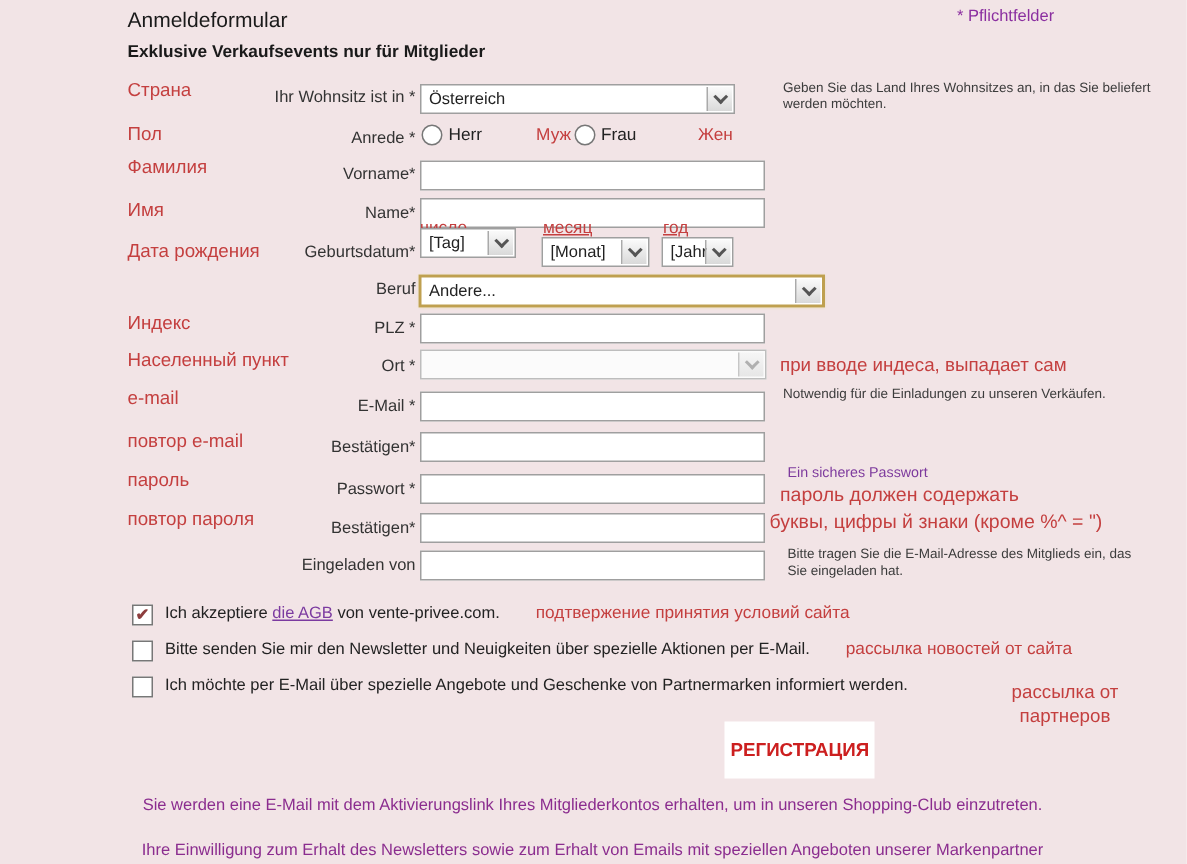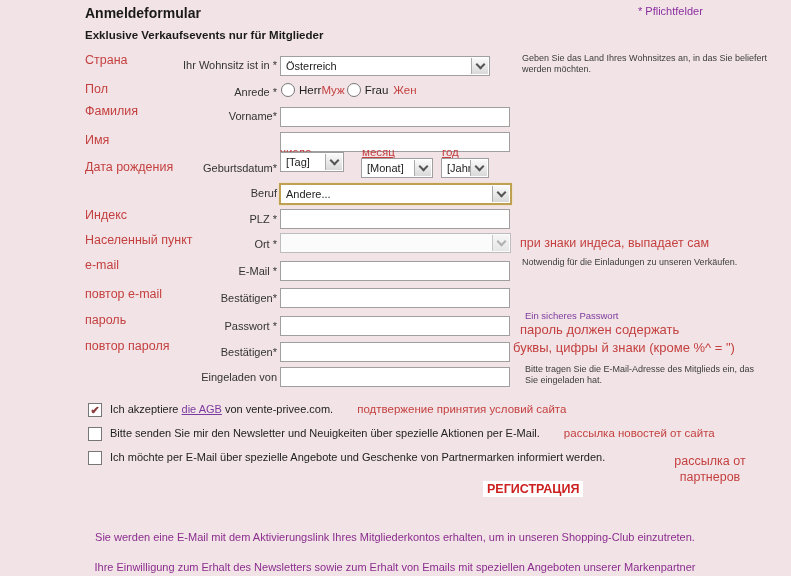--- a/index.html
+++ b/index.html
@@ -1,21 +1,21 @@
 <!DOCTYPE html>
 <html><head>
 <meta charset="utf-8">
 <style>
   html,body{margin:0;padding:0;}
   body{font-family:"Liberation Sans",sans-serif;}
   .page{
     position:relative;width:791px;height:576px;
     background:#f2e4e6;overflow:hidden;
   }
-  .title{position:absolute;left:85px;top:5px;font-size:14px;font-weight:bold;color:#1a1a1a;}
+  .title{position:absolute;left:85px;top:5px;font-size:14px;font-weight:normal;color:#1a1a1a;}
   .required-note{position:absolute;left:638px;top:5px;font-size:11px;color:#8b2fa0;}
   .subtitle{position:absolute;left:85px;top:29px;font-size:11.5px;font-weight:bold;color:#1a1a1a;}
 
   .ru-label{position:absolute;left:85px;font-size:12.5px;color:#c43f3f;}
   .de-label{position:absolute;left:100px;width:177px;text-align:right;font-size:11px;color:#333;}
   .help{position:absolute;left:522px;width:250px;font-size:9px;line-height:11px;color:#3c3c3c;}
   .help-purple{position:absolute;left:525px;font-size:9.5px;color:#7d3a9d;}
   .ru-note{position:absolute;font-size:12.5px;color:#c43f3f;}
 
   .tinput{position:absolute;left:280px;width:222px;height:14px;border:1px solid #9f9f9f;
@@ -29,33 +29,33 @@
     transform:rotate(45deg);margin-top:-3px;}
   .select.focused{border:2px solid #bfa050;box-shadow:0 0 2px #e8dcae;}
   .select.disabled{background:#fbfbfb;border-color:#bdbdbd;}
   .select.disabled .sel-btn{background:linear-gradient(#f6f6f6,#e6e6e6);border-left-color:#c6c6c6;}
   .select.disabled .chev{border-color:#b0b0b0;}
 
   .date-lbl{position:absolute;top:146px;font-size:11.5px;color:#c43f3f;text-decoration:underline;}
 
   .radio-row{position:absolute;left:281px;top:83px;display:flex;align-items:center;font-size:11.5px;color:#222;}
   .radio{width:12px;height:12px;border:1px solid #777;border-radius:50%;background:#fff;margin-right:4px;flex:0 0 auto;}
-  .radio-ru{color:#c43f3f;margin-right:2px;}
+  .radio-ru{color:#c43f3f;margin-right:2px;padding-left:36px;}
 
   .cb-row{position:absolute;left:88px;display:flex;align-items:flex-start;font-size:11px;color:#222;white-space:nowrap;}
   .cbox{width:12px;height:12px;border:1px solid #777;background:#fff;margin-right:8px;flex:0 0 auto;
     display:flex;align-items:center;justify-content:center;font-size:11px;line-height:11px;color:#8d3d3d;font-weight:bold;}
   .cb-ru{color:#c43f3f;margin-left:24px;font-size:11.5px;}
   .agb-link{color:#7b3aa0;text-decoration:underline;cursor:pointer;}
 
   .submit-btn{position:absolute;left:318px;top:477px;height:25px;padding:0 13px;
     font-family:"Liberation Sans",sans-serif;font-size:14px;color:#7d3190;
     background:linear-gradient(#fefdfe,#ecdff2);border:1px solid #a379b8;cursor:pointer;}
   .reg-badge{position:absolute;left:483px;top:481px;background:#fff;color:#cc1f1f;
-    font-size:12.5px;font-weight:bold;padding:1px 4px;}
+    font-size:12.5px;font-weight:bold;padding:12px 4px;}
 
   .footer{position:absolute;left:75px;top:515px;width:640px;text-align:center;
     font-size:11px;line-height:14.5px;color:#8b2d8f;}
   .footer p{margin:15px;}
 </style>
 </head>
 <body>
 
 <div class="page">
 
@@ -82,20 +82,21 @@
     <span class="radio"></span>
     <span style="margin-right:5px">Frau</span>
     <span class="radio-ru">Жен</span>
   </div>
 
   <div class="ru-label" style="top:104px">Фамилия</div>
   <div class="de-label" style="top:110px">Vorname*</div>
   <input class="tinput" style="top: 107px;" value="">
 
   <div class="ru-label" style="top:133px">Имя</div>
+  <div class="de-label" style="top:136px">Name*</div>
   <input class="tinput" style="top: 132px;" value="">
 
   <div class="date-lbl" style="left:280px">число</div>
   <div class="date-lbl" style="left:362px">месяц</div>
   <div class="date-lbl" style="left:442px">год</div>
   <div class="ru-label" style="top:160px">Дата рождения</div>
   <div class="de-label" style="top:162px">Geburtsdatum*</div>
   <div class="select" style="left:280px;top:152px;width:64px">
     <span class="sel-text">[Tag]</span>
     <span class="sel-btn">
@@ -109,40 +110,40 @@
       </span>
   </div>
   <div class="select" style="left:441px;top:158px;width:48px">
     <span class="sel-text">[Jahr]</span>
     <span class="sel-btn">
         <span class="chev"></span>
       </span>
   </div>
 
   <div class="de-label" style="top:187px">Beruf</div>
-  <div class="select focused" style="left:279px;top:183px;width:233px;height:22px">
+  <div class="select focused" style="left:279px;top:183px;width:271px;height:22px">
     <span class="sel-text">Andere...</span>
     <span class="sel-btn">
         <span class="chev"></span>
       </span>
   </div>
 
   <div class="ru-label" style="top:208px">Индекс</div>
   <div class="de-label" style="top:213px">PLZ *</div>
   <input class="tinput" style="top: 209px;" value="">
 
   <div class="ru-label" style="top:233px">Населенный пункт</div>
   <div class="de-label" style="top:238px">Ort *</div>
   <div class="select disabled" style="left:280px;top:233px;width:231px">
     <span class="sel-text"></span>
     <span class="sel-btn">
         <span class="chev"></span>
       </span>
   </div>
-  <div class="ru-note" style="left:520px;top:236px">при знаки индеса, выпадает сам</div>
+  <div class="ru-note" style="left:520px;top:236px">при вводе индеса, выпадает сам</div>
 
   <div class="ru-label" style="top:258px">e-mail</div>
   <div class="de-label" style="top:265px">E-Mail *</div>
   <input class="tinput" style="top: 261px;" value="">
   <div class="help" style="top:257px;width:240px">Notwendig für die Einladungen zu unseren Verkäufen.</div>
 
   <div class="ru-label" style="top:287px">повтор e-mail</div>
   <div class="de-label" style="top:292px">Bestätigen*</div>
   <input class="tinput" style="top: 288px;" value="">
 

